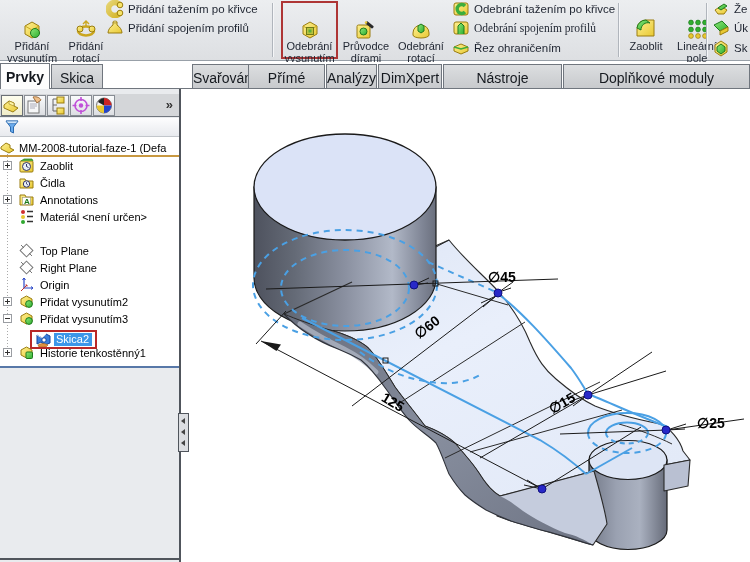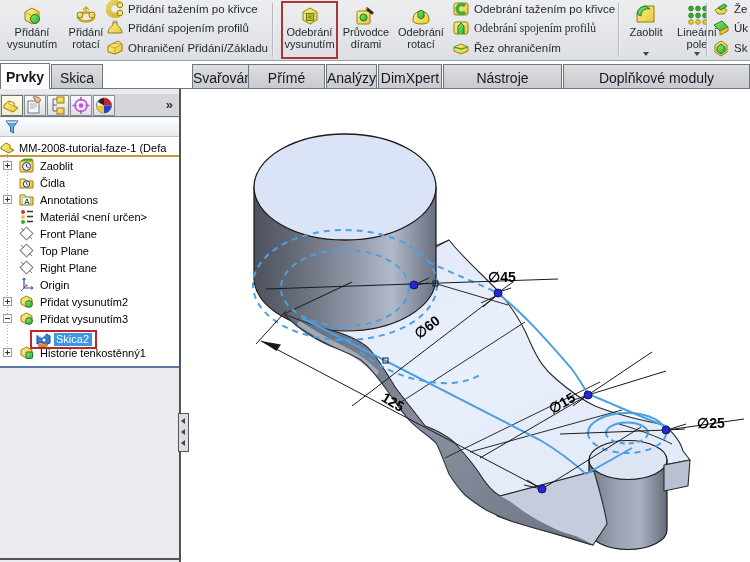--- a/index.html
+++ b/index.html
@@ -3,21 +3,21 @@
 <meta charset="utf-8">
 <style>
 * { margin:0; padding:0; box-sizing:border-box; }
 html,body { width:750px; height:562px; overflow:hidden; background:#fff;
   font-family:"Liberation Sans", sans-serif; }
 #root { position:relative; width:750px; height:562px; background:#fff; }
 
 #toolbar { position:absolute; left:0; top:0; width:750px; height:61px;
   background:linear-gradient(#eceef0,#e3e5e8 60%,#dddfe2); border-bottom:1px solid #98a0a8; }
 .tbtext { color:#1e2430; font-size:11px; line-height:11.5px; text-align:center; }
-.bigbtn { position:absolute; top:1px; height:50px; text-align:center; }
+.bigbtn { position:absolute; top:15px; height:50px; text-align:center; }
 .bigbtn .ic { position:absolute; left:50%; transform:translateX(-50%); top:4px; }
 .bigbtn .lb { position:absolute; left:0; right:0; top:26px; }
 .rowbtn { position:absolute; height:19px; }
 .rowbtn .ic { position:absolute; left:0; top:0; }
 .rowbtn .lb { position:absolute; left:22px; top:3px; white-space:nowrap; color:#1e2430; font-size:11.5px; }
 .vsep { position:absolute; top:3px; bottom:3px; width:1px; background:#b0b5bc; box-shadow:1px 0 0 #f5f6f8; }
 .redbox { position:absolute; left:281px; top:1px; width:57px; height:58px; border:2px solid #ae3535; }
 .drop { position:absolute; width:0; height:0; border-left:3.5px solid transparent; border-right:3.5px solid transparent; border-top:4px solid #444; }
 
 #tabs { position:absolute; left:0; top:62px; width:750px; height:27px; background:#fff; }
@@ -90,28 +90,20 @@
         <circle cx="14" cy="13" r="2.8" fill="#f7e468" stroke="#9a7d10"></circle>
       </svg>
       <div class="lb">Přidání tažením po křivce</div>
     </div>
     <div class="rowbtn" style="left:106px;top:19px;width:162px;">
       <svg class="ic" width="18" height="18" viewBox="0 0 18 18">
         <path d="M7 3 L11 3 L11 6 C14 8 16 11 16 14 L2 14 C2 11 4 8 7 6 Z" fill="url(#yg)" stroke="#9a7d10"></path>
         <ellipse cx="9" cy="3" rx="2" ry="1" fill="#fdf4a8" stroke="#9a7d10" stroke-width="0.8"></ellipse>
       </svg>
       <div class="lb">Přidání spojením profilů</div>
-    </div>
-    <div class="rowbtn" style="left:106px;top:39px;width:166px;">
-      <svg class="ic" width="18" height="18" viewBox="0 0 18 18">
-        <path d="M2 7 L8 4 L16 5 L16 12 L9 15 L2 13 Z" fill="url(#yg)" stroke="#9a7d10"></path>
-        <path d="M2 7 L9 9 L16 5 M9 9 L9 15" fill="none" stroke="#c8a820"></path>
-        <path d="M8 4 L12 2 L16 5" fill="#fdf4a8" stroke="#9a7d10"></path>
-      </svg>
-      <div class="lb">Ohraničení Přidání/Základu</div>
     </div>
     <div class="vsep" style="left:272px;"></div>
 
     <div class="redbox"></div>
     <div class="bigbtn" style="left:283px;width:53px;">
       <svg class="ic" width="22" height="22" viewBox="0 0 22 22">
         <path d="M4 7 L11 3 L18 7 L18 15 L11 19 L4 15 Z" fill="url(#yg)" stroke="#9a7d10" stroke-width="1"></path>
         <path d="M4 7 L11 11 L18 7" fill="none" stroke="#c8a820" stroke-width="1"></path>
         <rect x="7.5" y="8.5" width="7" height="7" fill="#b8c23e" stroke="#6e7a18"></rect>
         <rect x="9.5" y="10.5" width="3" height="3" fill="#5aae3a"></rect>
@@ -308,27 +300,20 @@
         <span class="tx">Annotations</span>
       </div>
       <div class="trow" style="top:71px;">
         <svg class="ticon" viewBox="0 0 15 15">
           <circle cx="4" cy="3" r="2" fill="#d03030"></circle>
           <circle cx="4" cy="8" r="2" fill="#e8c832"></circle>
           <circle cx="4" cy="13" r="2" fill="#30a830"></circle>
           <path d="M8 2.5 h6 M8 7.5 h6 M8 12.5 h6" stroke="#333" stroke-width="1.6"></path>
         </svg>
         <span class="tx">Materiál &lt;není určen&gt;</span>
-      </div>
-      <div class="trow" style="top:88px;">
-        <svg class="ticon" viewBox="0 0 15 15">
-          <rect x="3" y="3" width="9" height="9" transform="rotate(45 7.5 7.5)" fill="#fff" stroke="#777"></rect>
-          <path d="M2 2 L5 5 M10 10 L13 13" stroke="#777"></path>
-        </svg>
-        <span class="tx">Front Plane</span>
       </div>
       <div class="trow" style="top:105px;">
         <svg class="ticon" viewBox="0 0 15 15">
           <rect x="3" y="3" width="9" height="9" transform="rotate(45 7.5 7.5)" fill="#fff" stroke="#777"></rect>
           <path d="M2 2 L5 5 M10 10 L13 13" stroke="#777"></path>
         </svg>
         <span class="tx">Top Plane</span>
       </div>
       <div class="trow" style="top:122px;">
         <svg class="ticon" viewBox="0 0 15 15">

